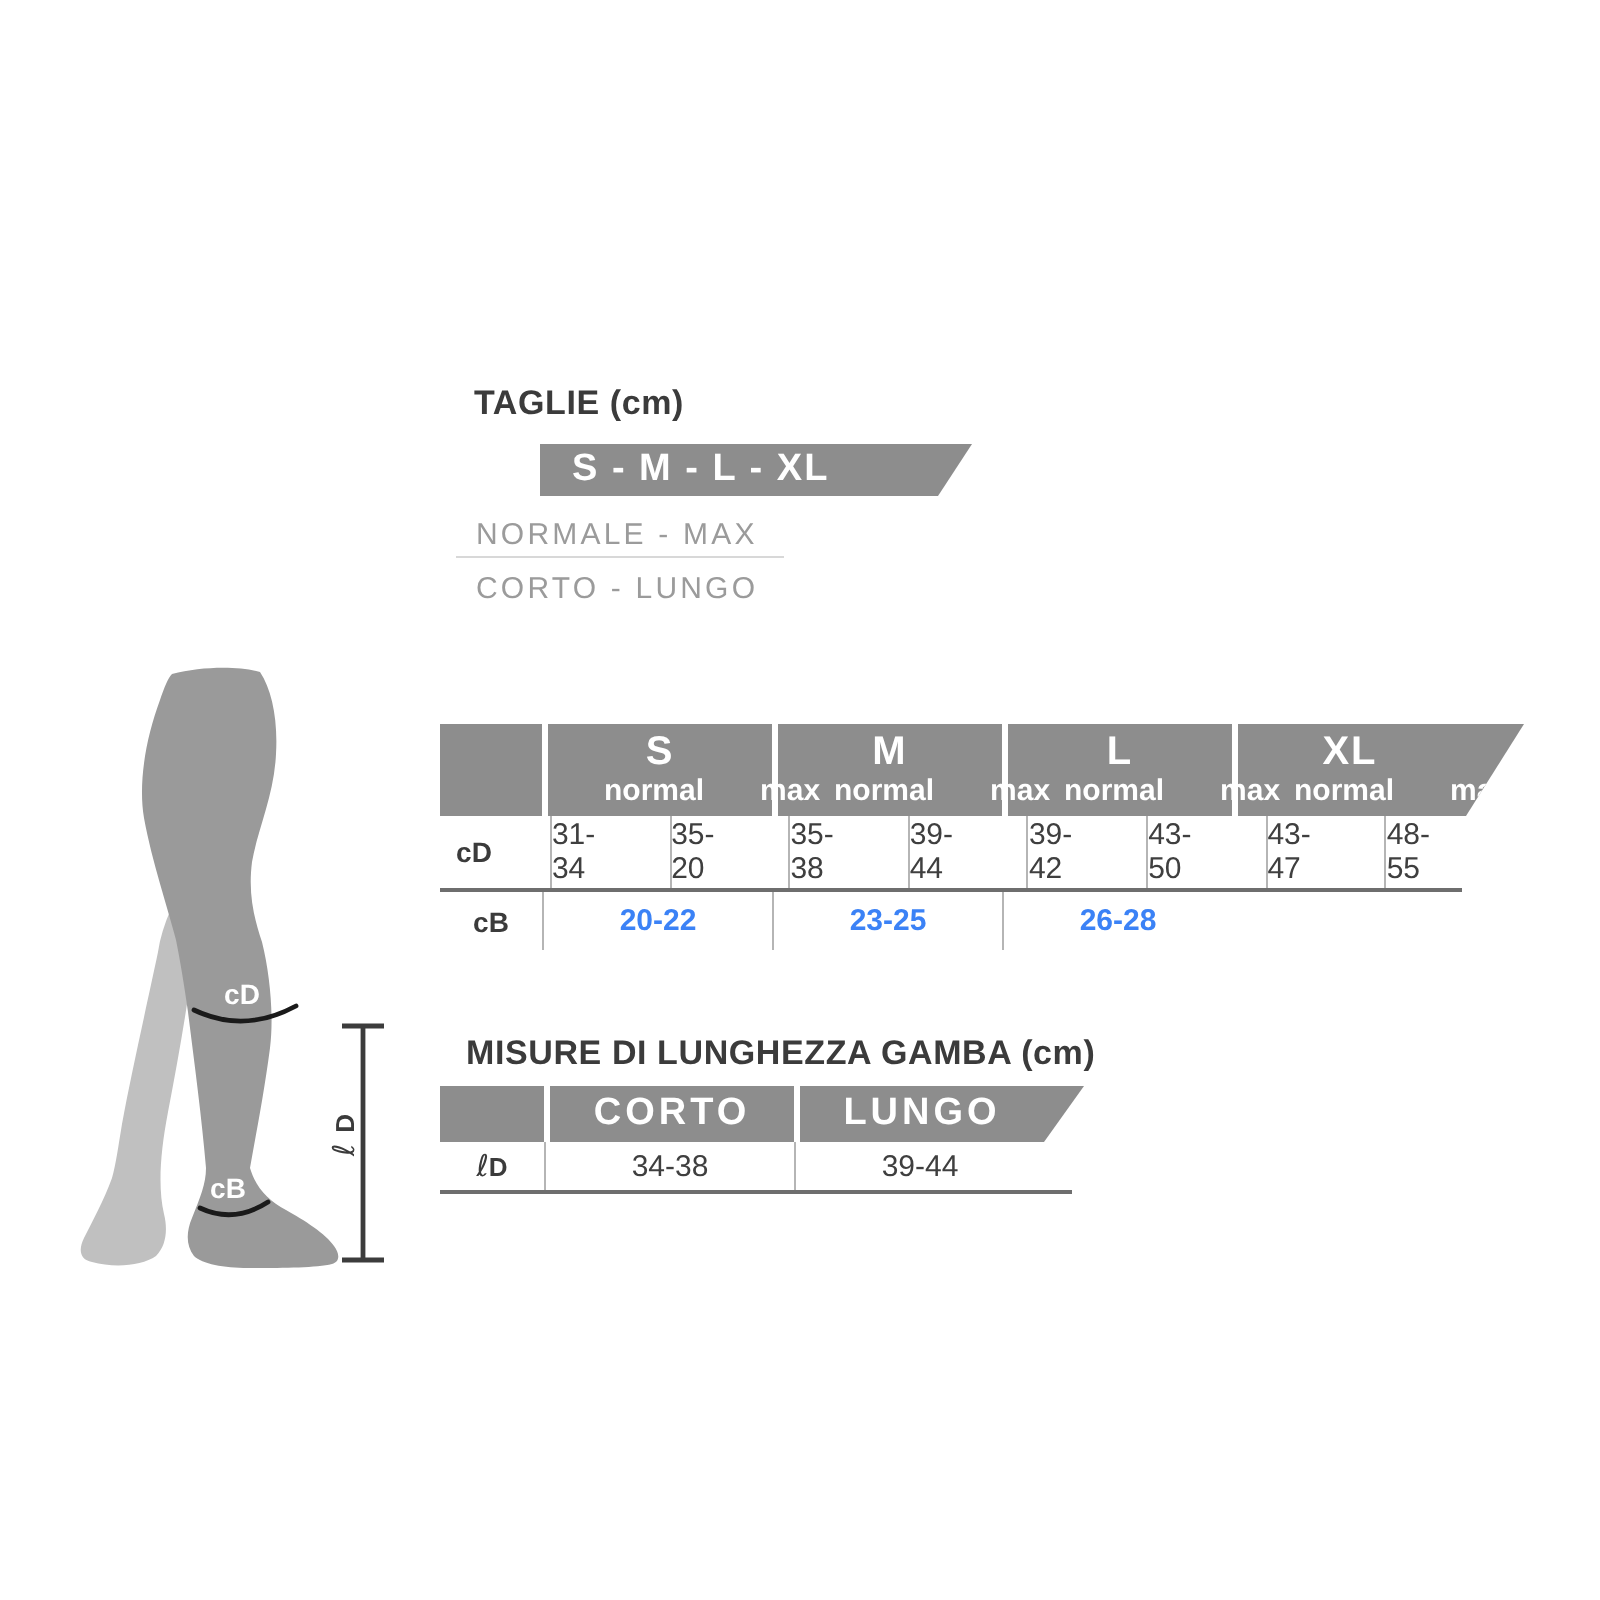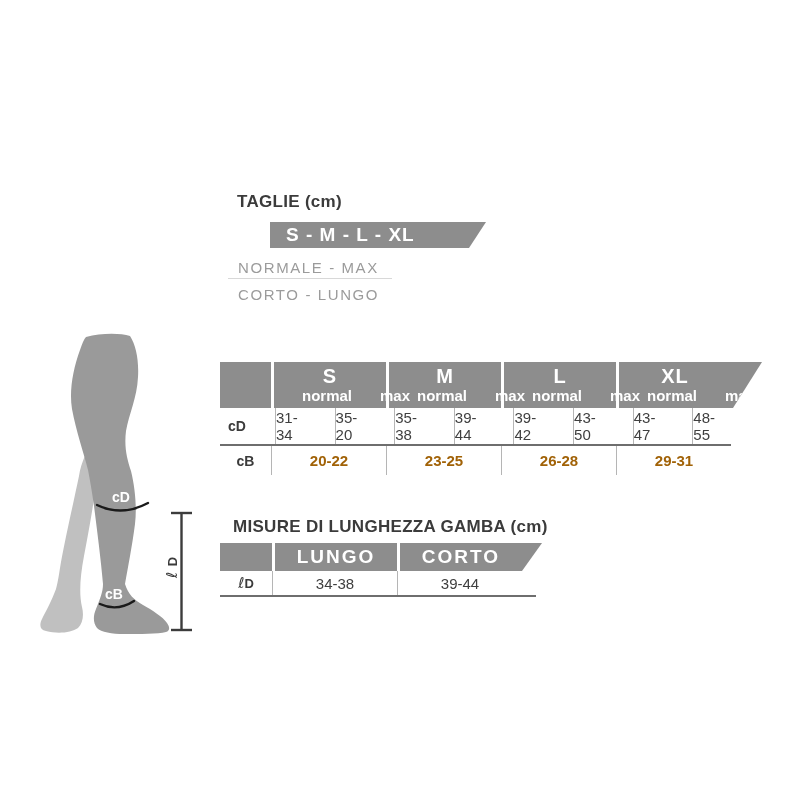--- a/index.html
+++ b/index.html
@@ -26,21 +26,21 @@
 
   
   .circ-row1{position:absolute;left:220px;top:408px;width:511px;height:38px;display:flex;
              border-bottom:2px solid #6e6e6e;box-sizing:border-box;}
   .circ-row2{position:absolute;left:220px;top:446px;width:511px;height:29px;display:flex;}
   .row-label{width:51px;display:flex;align-items:center;justify-content:center;
              font-size:14px;font-weight:bold;color:#3b3b3b;}
   .cell{display:flex;align-items:center;justify-content:center;border-left:1px solid #b5b5b5;
         box-sizing:border-box;font-size:15px;color:#3f3f3f;}
   .circ-row1 .cell{width:57.5px;margin-left:21px;}
-  .circ-row2 .cell{width:115px;font-weight:bold;color:#a16207;}
+  .circ-row2 .cell{width:115px;font-weight:bold;color:#3b82f6;}
 
   
   .len-header{position:absolute;left:220px;top:543px;width:322px;height:28px;background:#8d8d8d;
               clip-path:polygon(0 0,322px 0,302px 28px,0 28px);display:flex;}
   .len-header .spacer{width:52px;}
   .len-col{width:125px;border-left:3px solid #fff;box-sizing:border-box;text-align:center;
            color:#fff;font-weight:bold;font-size:19px;letter-spacing:2px;line-height:28px;}
   .len-row{position:absolute;left:220px;top:571px;width:302px;height:24px;display:flex;}
   .len-row .row-label{width:52px;}
   .len-row .cell{width:125px;}
@@ -160,29 +160,28 @@
     <div class="cell">43-50</div>
     <div class="cell">43-47</div>
     <div class="cell">48-55</div>
   </div>
 
   <div class="circ-row2">
     <div class="row-label">cB</div>
     <div class="cell">20-22</div>
     <div class="cell">23-25</div>
     <div class="cell">26-28</div>
-    <div class="cell">29-31</div>
   </div>
 
   <div class="sec-title" style="left:233px;top:517px;">MISURE DI LUNGHEZZA GAMBA (cm)</div>
 
   <div class="len-header">
     <div class="spacer"></div>
+    <div class="len-col">CORTO</div>
     <div class="len-col">LUNGO</div>
-    <div class="len-col">CORTO</div>
   </div>
 
   <div class="len-row">
     <div class="row-label">
       <span class="script-l">ℓ</span>
         <span class="script-d">D</span>
     </div>
     <div class="cell">34-38</div>
     <div class="cell">39-44</div>
   </div>

